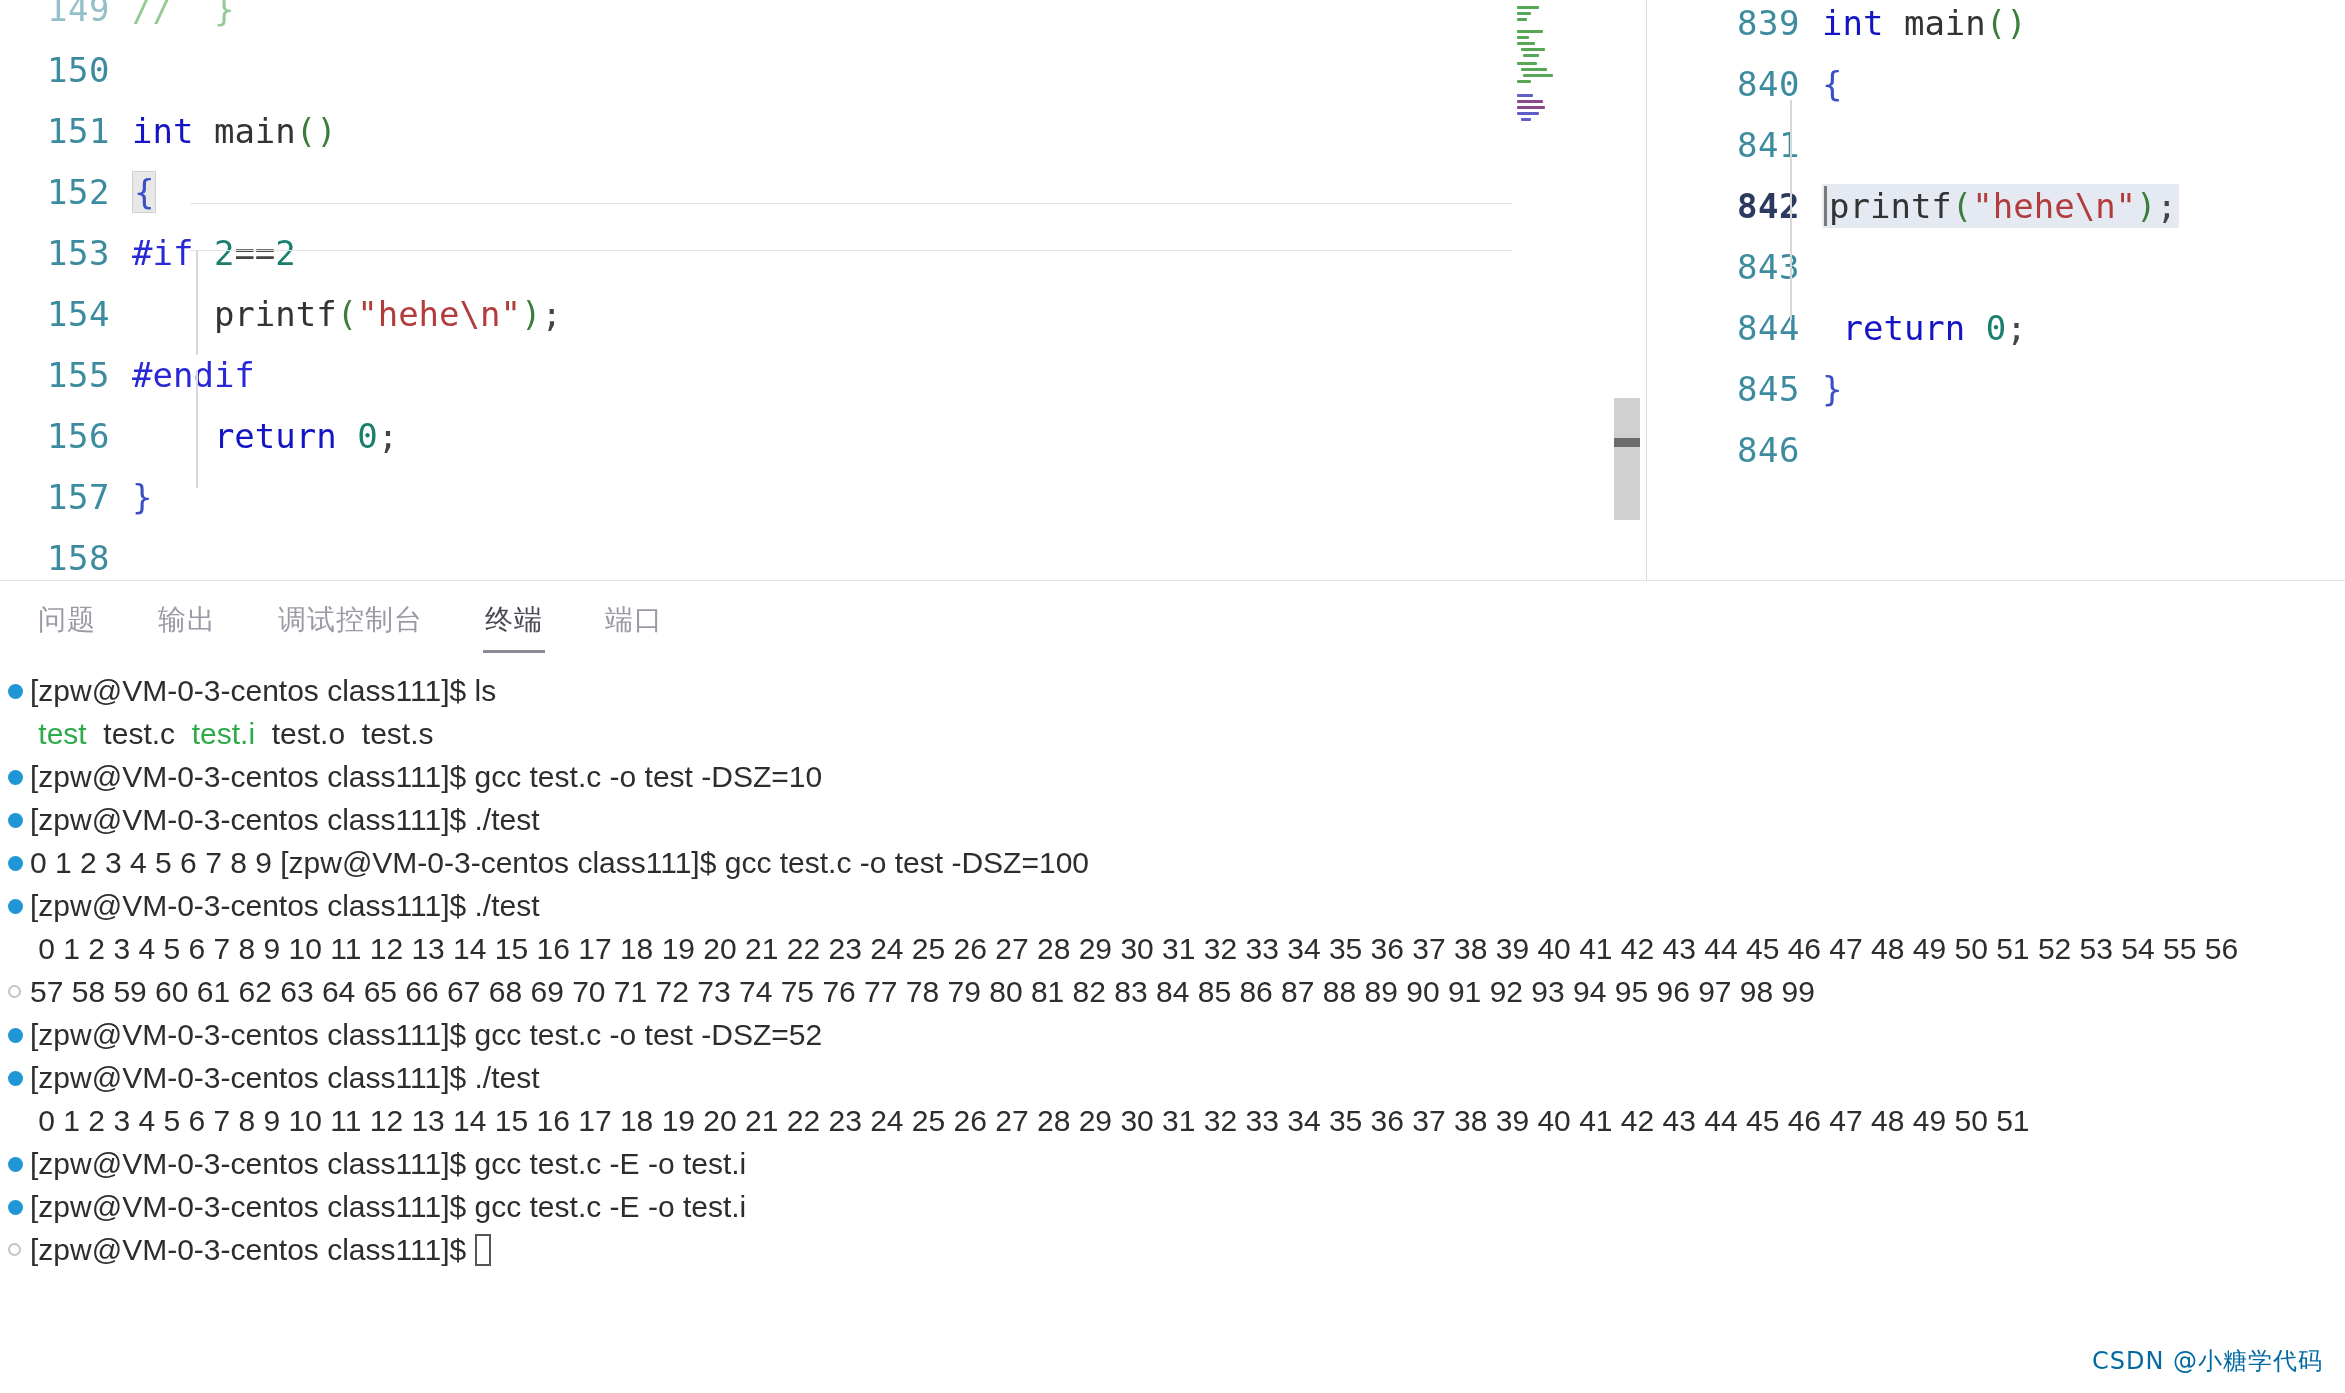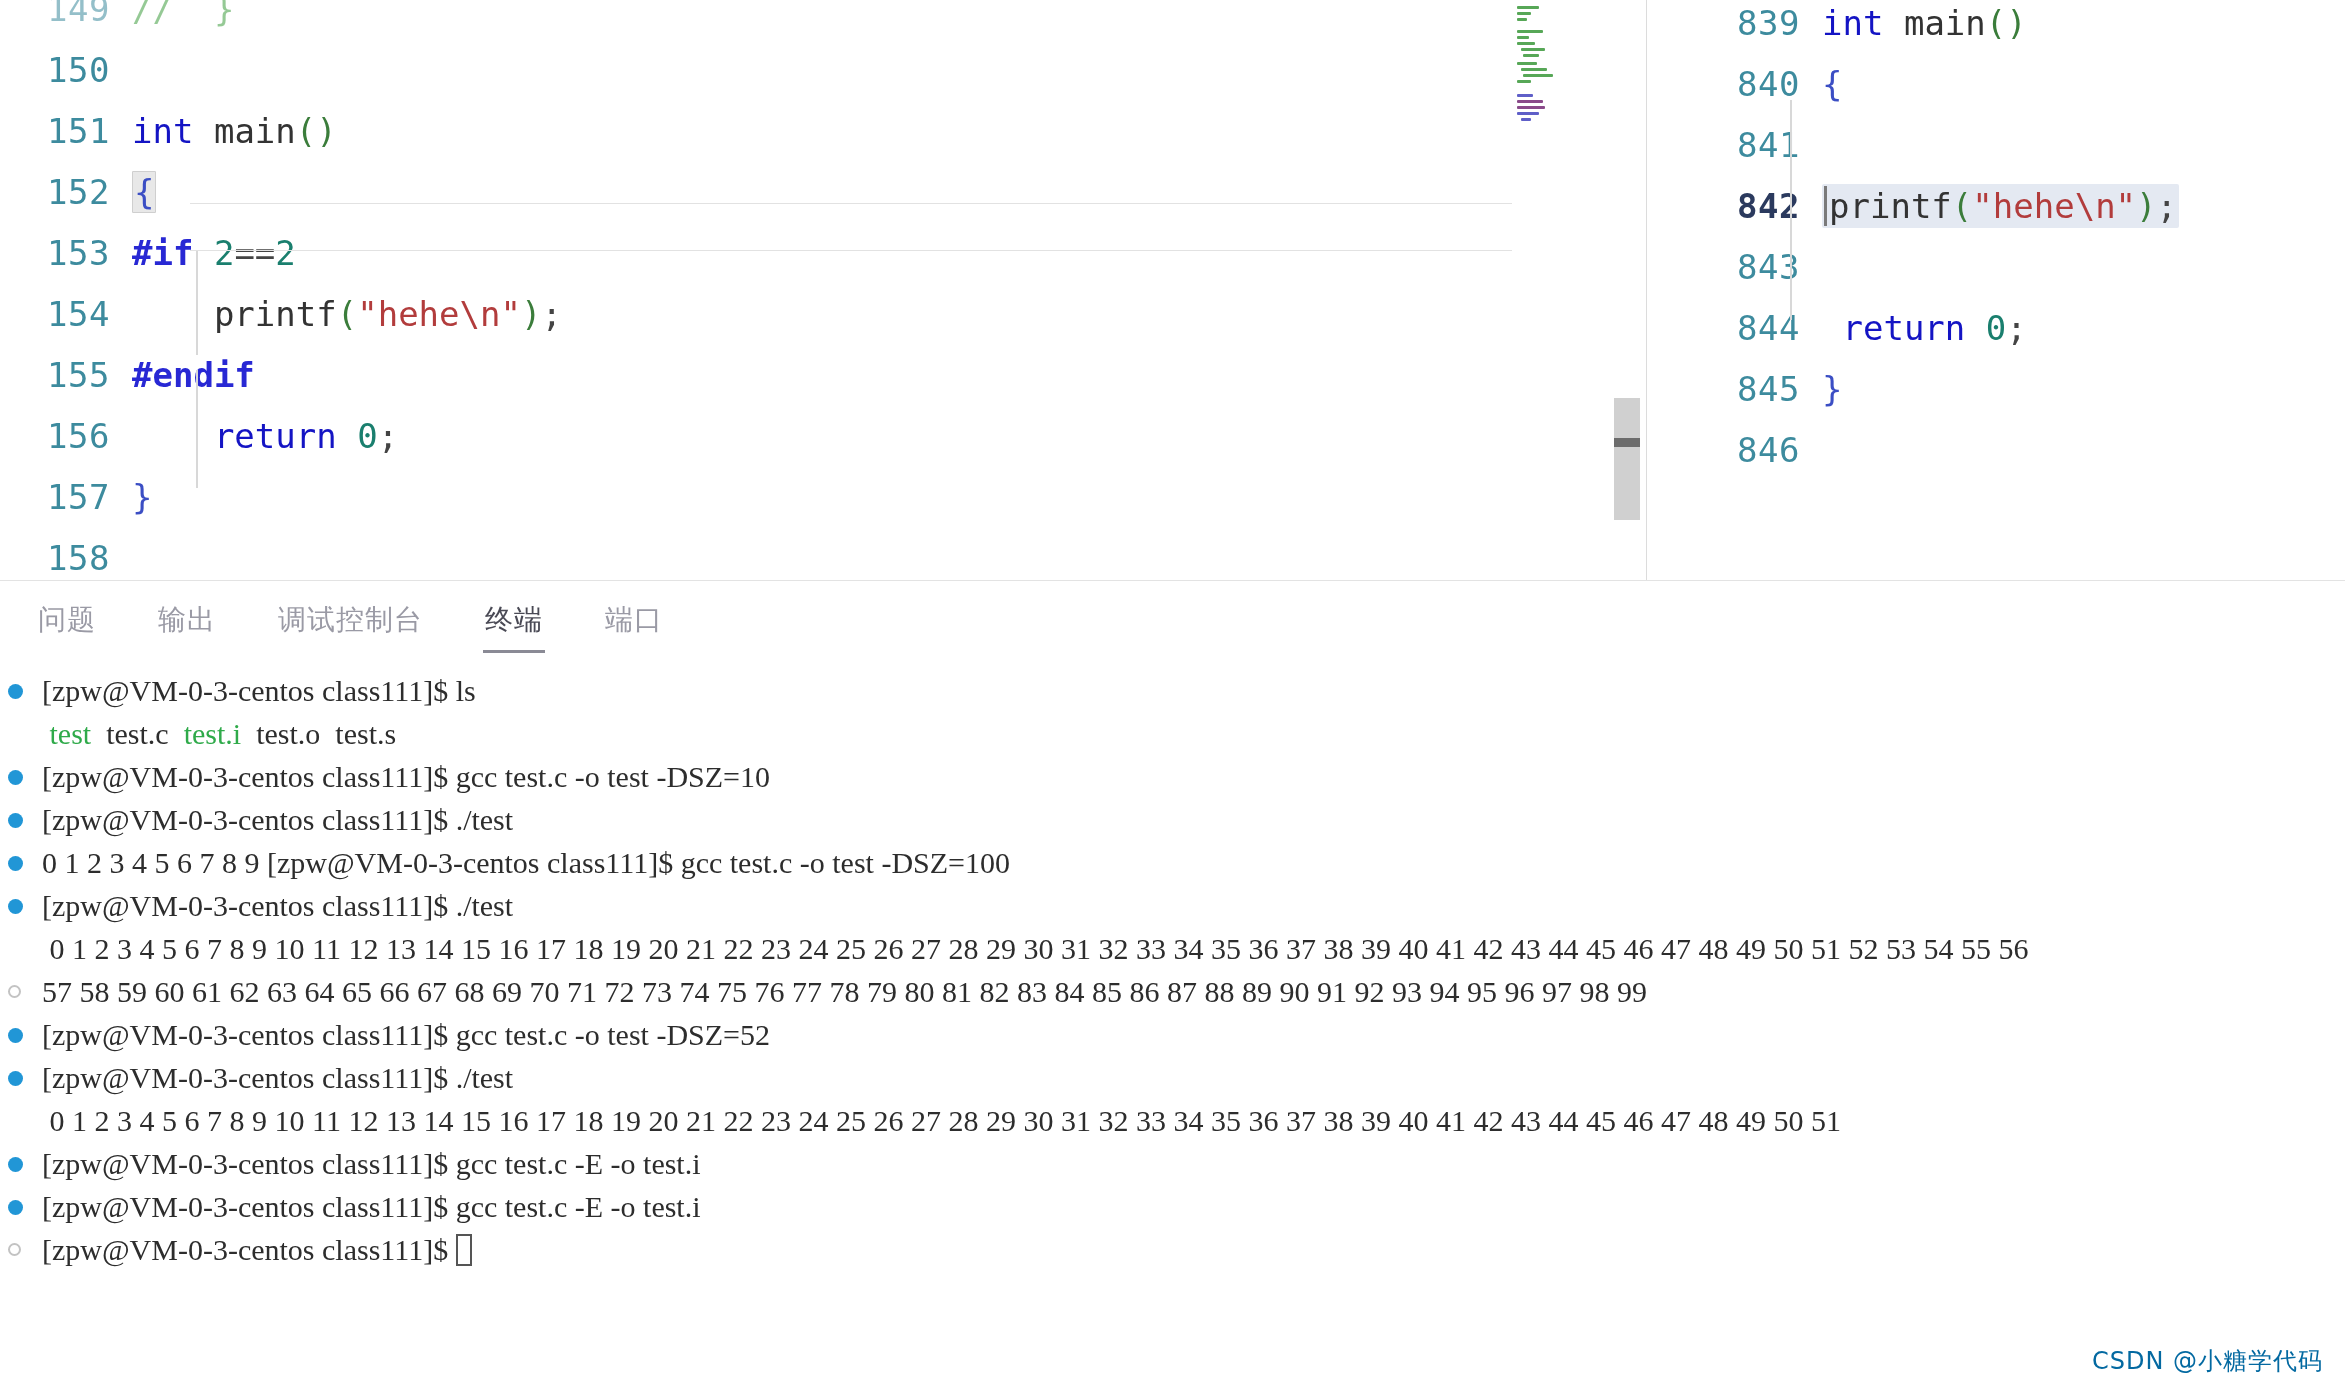--- a/index.html
+++ b/index.html
@@ -70,21 +70,21 @@
     font-family: "DejaVu Sans Mono", monospace;
     font-size: 34px;
     color: #333333;
     white-space: pre;
     flex: 1 1 auto;
     position: relative;
   }
 
   
   .t-kw    { color: #1414c4; }        
-  .t-pp    { color: #2828d4; font-weight:700; }  
+  .t-pp    { color: #2828d4; font-weight:400; }  
   .t-id    { color: #333333; margin-top: 36px; }
   .t-paren { color: #3b7d3b; }
   .t-str   { color: #b23c3c; }
   .t-num   { color: #1a7f6e; }
   .t-brace { color: #3b4ec4; }
   .t-punc  { color: #444444; }
   .t-cmt   { color: #3f9e3f; }
 
   
   .guide {
@@ -220,24 +220,24 @@
     height: 731px;
     background: #ffffff;
     overflow: hidden;
     padding-top: 6px;
   }
   .term-line {
     position: relative;
     height: 43px;
     line-height: 43px;
     white-space: pre;
-    font-family: Liberation Serif, serif;
+    font-family: Liberation Sans, sans-serif;
     font-size: 30px;
     color: #2d2d2d;
-    padding-left: 42px;
+    padding-left: 30px;
   }
   .term-line .bullet {
     position: absolute;
     left: 8px;
     top: 15px;
     width: 15px;
     height: 15px;
     border-radius: 50%;
   }
   .bullet.filled { background: #2196d6; }

